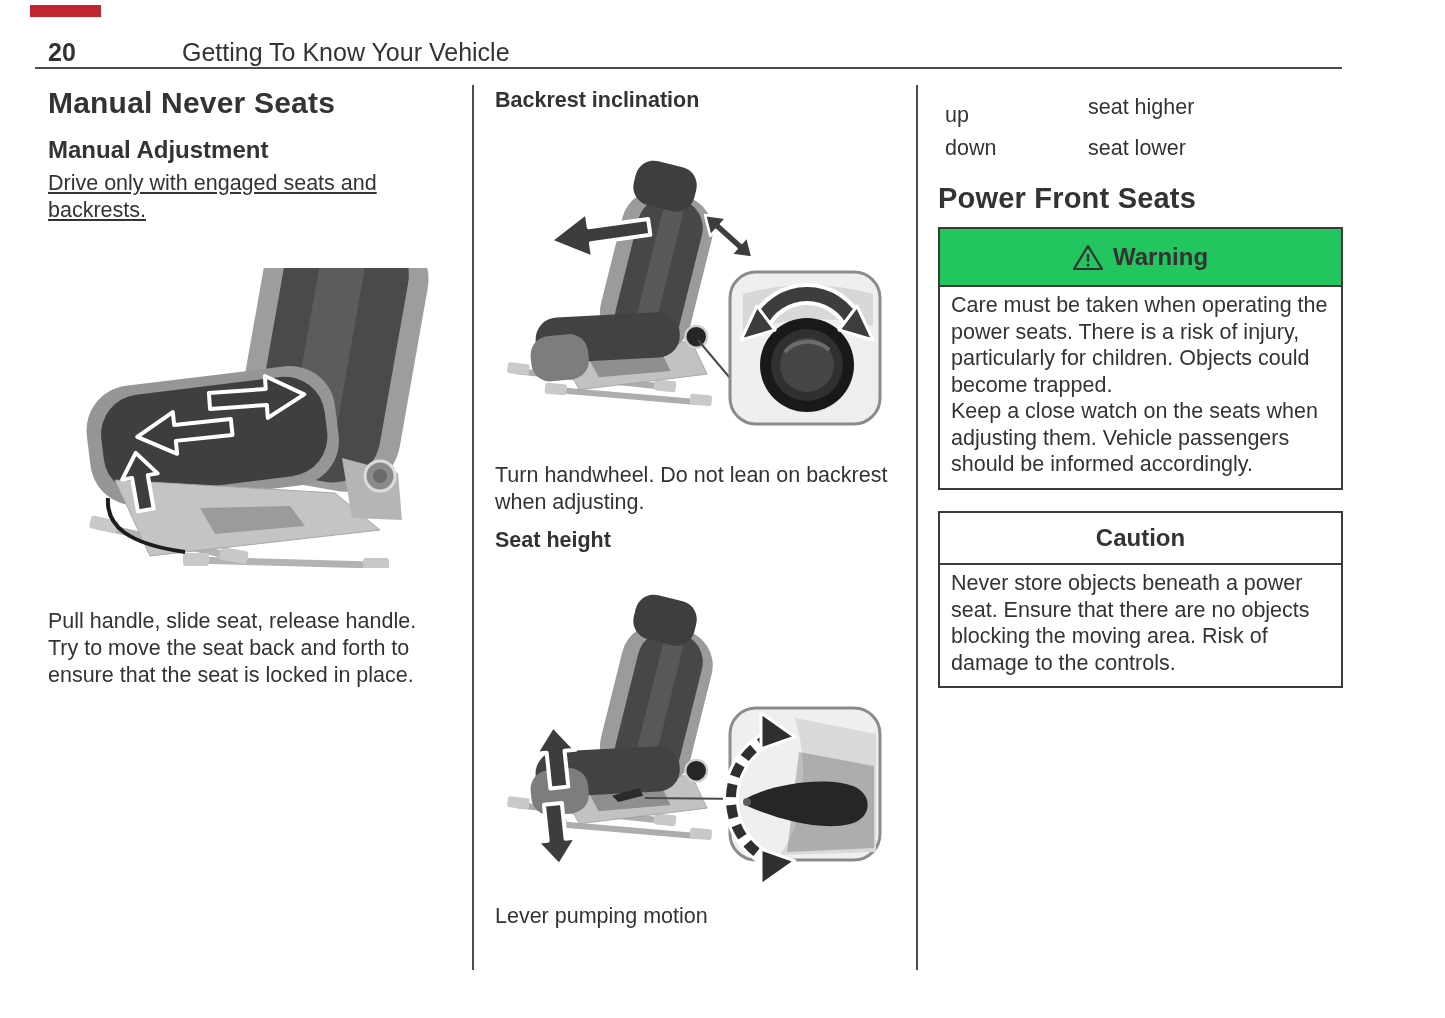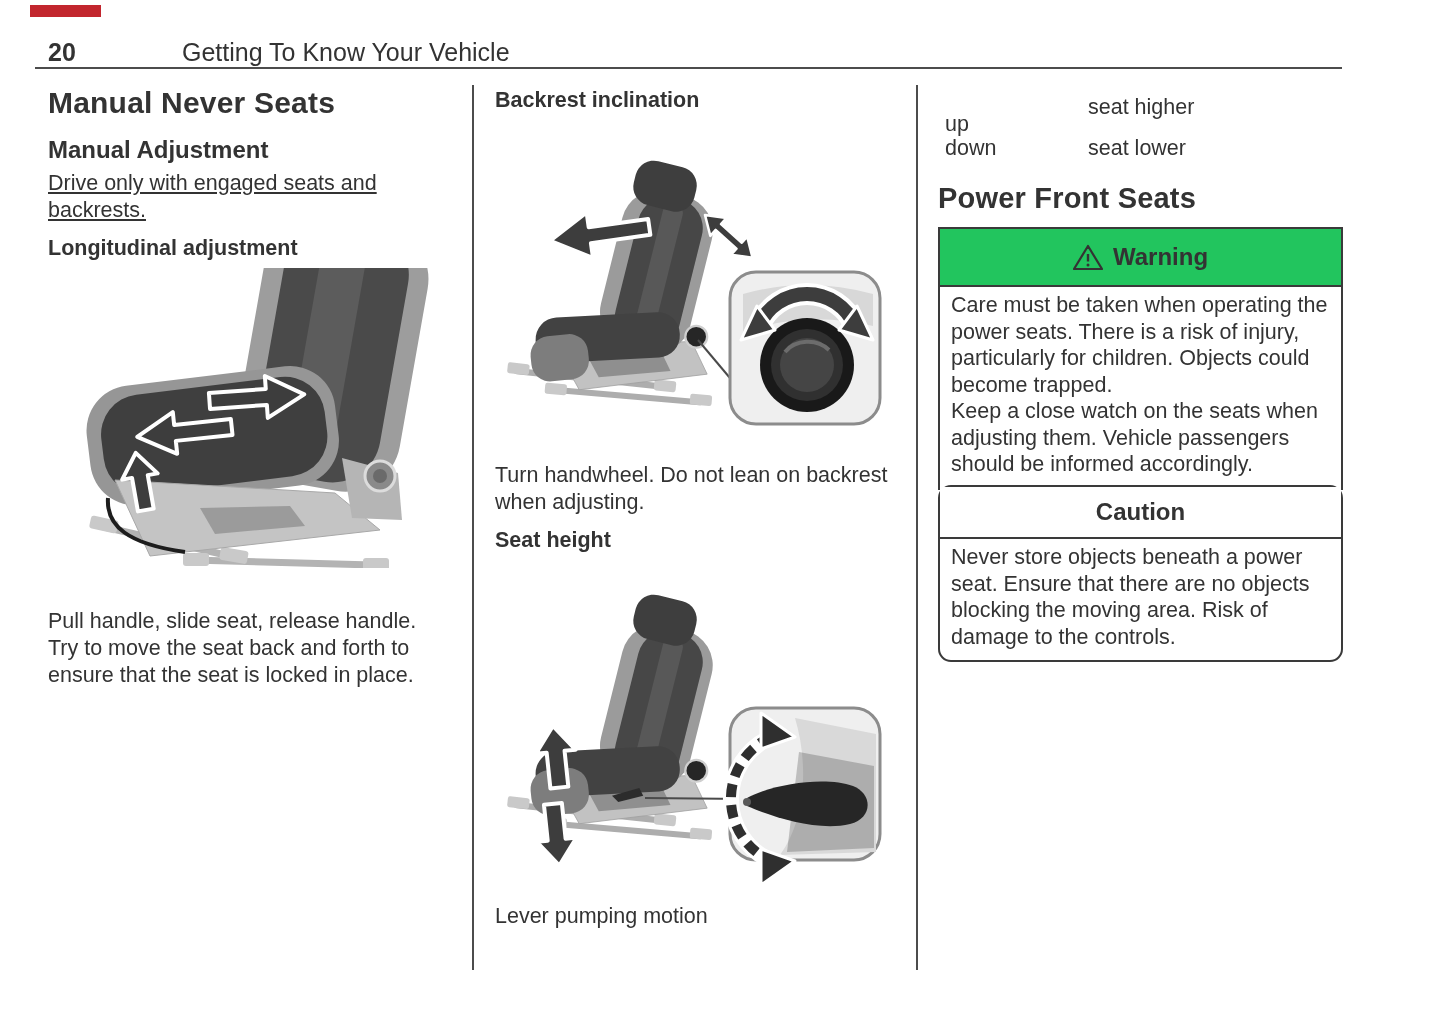--- a/index.html
+++ b/index.html
@@ -44,21 +44,20 @@
   <div class="pageno">20</div>
   <div class="ptitle">Getting To Know Your Vehicle</div>
   <div class="hrule"></div>
 
   <div class="vdiv d1"></div>
   <div class="vdiv d2"></div>
 
   <div class="h1" style="left:48px; top:86px;">Manual Never Seats</div>
   <div class="h2" style="left:48px; top:136px;">Manual Adjustment</div>
   <div class="body-text" style="left:48px; top:170px; width:370px;text-decoration:underline;">Drive only with engaged seats and backrests.</div>
-  <div class="h3" style="left:48px; top:236px;">Longitudinal adjustment</div>
 
   <svg class="illu" style="left:80px; top:268px;" width="350" height="300" viewBox="0 0 350 300">
 
     <g stroke="#b3b3b3" stroke-width="7" stroke-linecap="round">
       <line x1="20" y1="258" x2="150" y2="288"></line>
       <line x1="112" y1="292" x2="293" y2="297"></line>
     </g>
     <g fill="#c9c9c9">
       <rect x="10" y="250" width="28" height="13" rx="3" transform="rotate(12 24 256)"></rect>
       <rect x="140" y="281" width="28" height="13" rx="3" transform="rotate(10 154 287)"></rect>
@@ -191,21 +190,21 @@
         <path d="M14,-62 A68,68 0 0 0 14,62" fill="none" stroke="#fff" stroke-width="16"></path>
         <path d="M14,-62 A68,68 0 0 0 14,62" fill="none" stroke="#2f2f2f" stroke-width="10" stroke-dasharray="13 8"></path>
         <polygon points="4,-86 38,-62 4,-50" fill="#2f2f2f" stroke="#fff" stroke-width="3" stroke-linejoin="round"></polygon>
         <polygon points="4,86 38,62 4,50" fill="#2f2f2f" stroke="#fff" stroke-width="3" stroke-linejoin="round"></polygon>
       </g>
     </g>
   </svg>
 
   <div class="body-text" style="left:495px; top:903px; width:405px;">Lever pumping motion</div>
 
-  <div class="def-term" style="top:112px;">up</div>
+  <div class="def-term" style="top:103px;">up</div>
   <div class="def-desc" style="top:95px;">seat higher</div>
   <div class="def-term" style="top:136px;">down</div>
   <div class="def-desc" style="top:136px;">seat lower</div>
 
   <div class="h1" style="left:938px; top:182px; font-size:29px;">Power Front Seats</div>
 
   <div class="notice-box" style="top:227px;">
     <div class="notice-head warn-head">
       <svg width="30" height="27" viewBox="0 0 30 27">
         <polygon points="15,2 29,25 1,25" fill="none" stroke="#333" stroke-width="2.2" stroke-linejoin="round"></polygon>
@@ -213,20 +212,20 @@
         <circle cx="15" cy="21" r="1.5" fill="#333"></circle>
       </svg>
       <span>Warning</span>
     </div>
     <div class="notice-body">
       <div>Care must be taken when operating the power seats. There is a risk of injury, particularly for children. Objects could become trapped.</div>
       <div>Keep a close watch on the seats when adjusting them. Vehicle passengers should be informed accordingly.</div>
     </div>
   </div>
 
-  <div class="notice-box" style="top:485px;border-radius:13px;">
+  <div class="notice-box" style="top:511px;">
     <div class="notice-head caut-head">
       <span>Caution</span>
     </div>
     <div class="notice-body">Never store objects beneath a power seat. Ensure that there are no objects blocking the moving area. Risk of damage to the controls.</div>
   </div>
 
 </div>
 
 </body></html>

